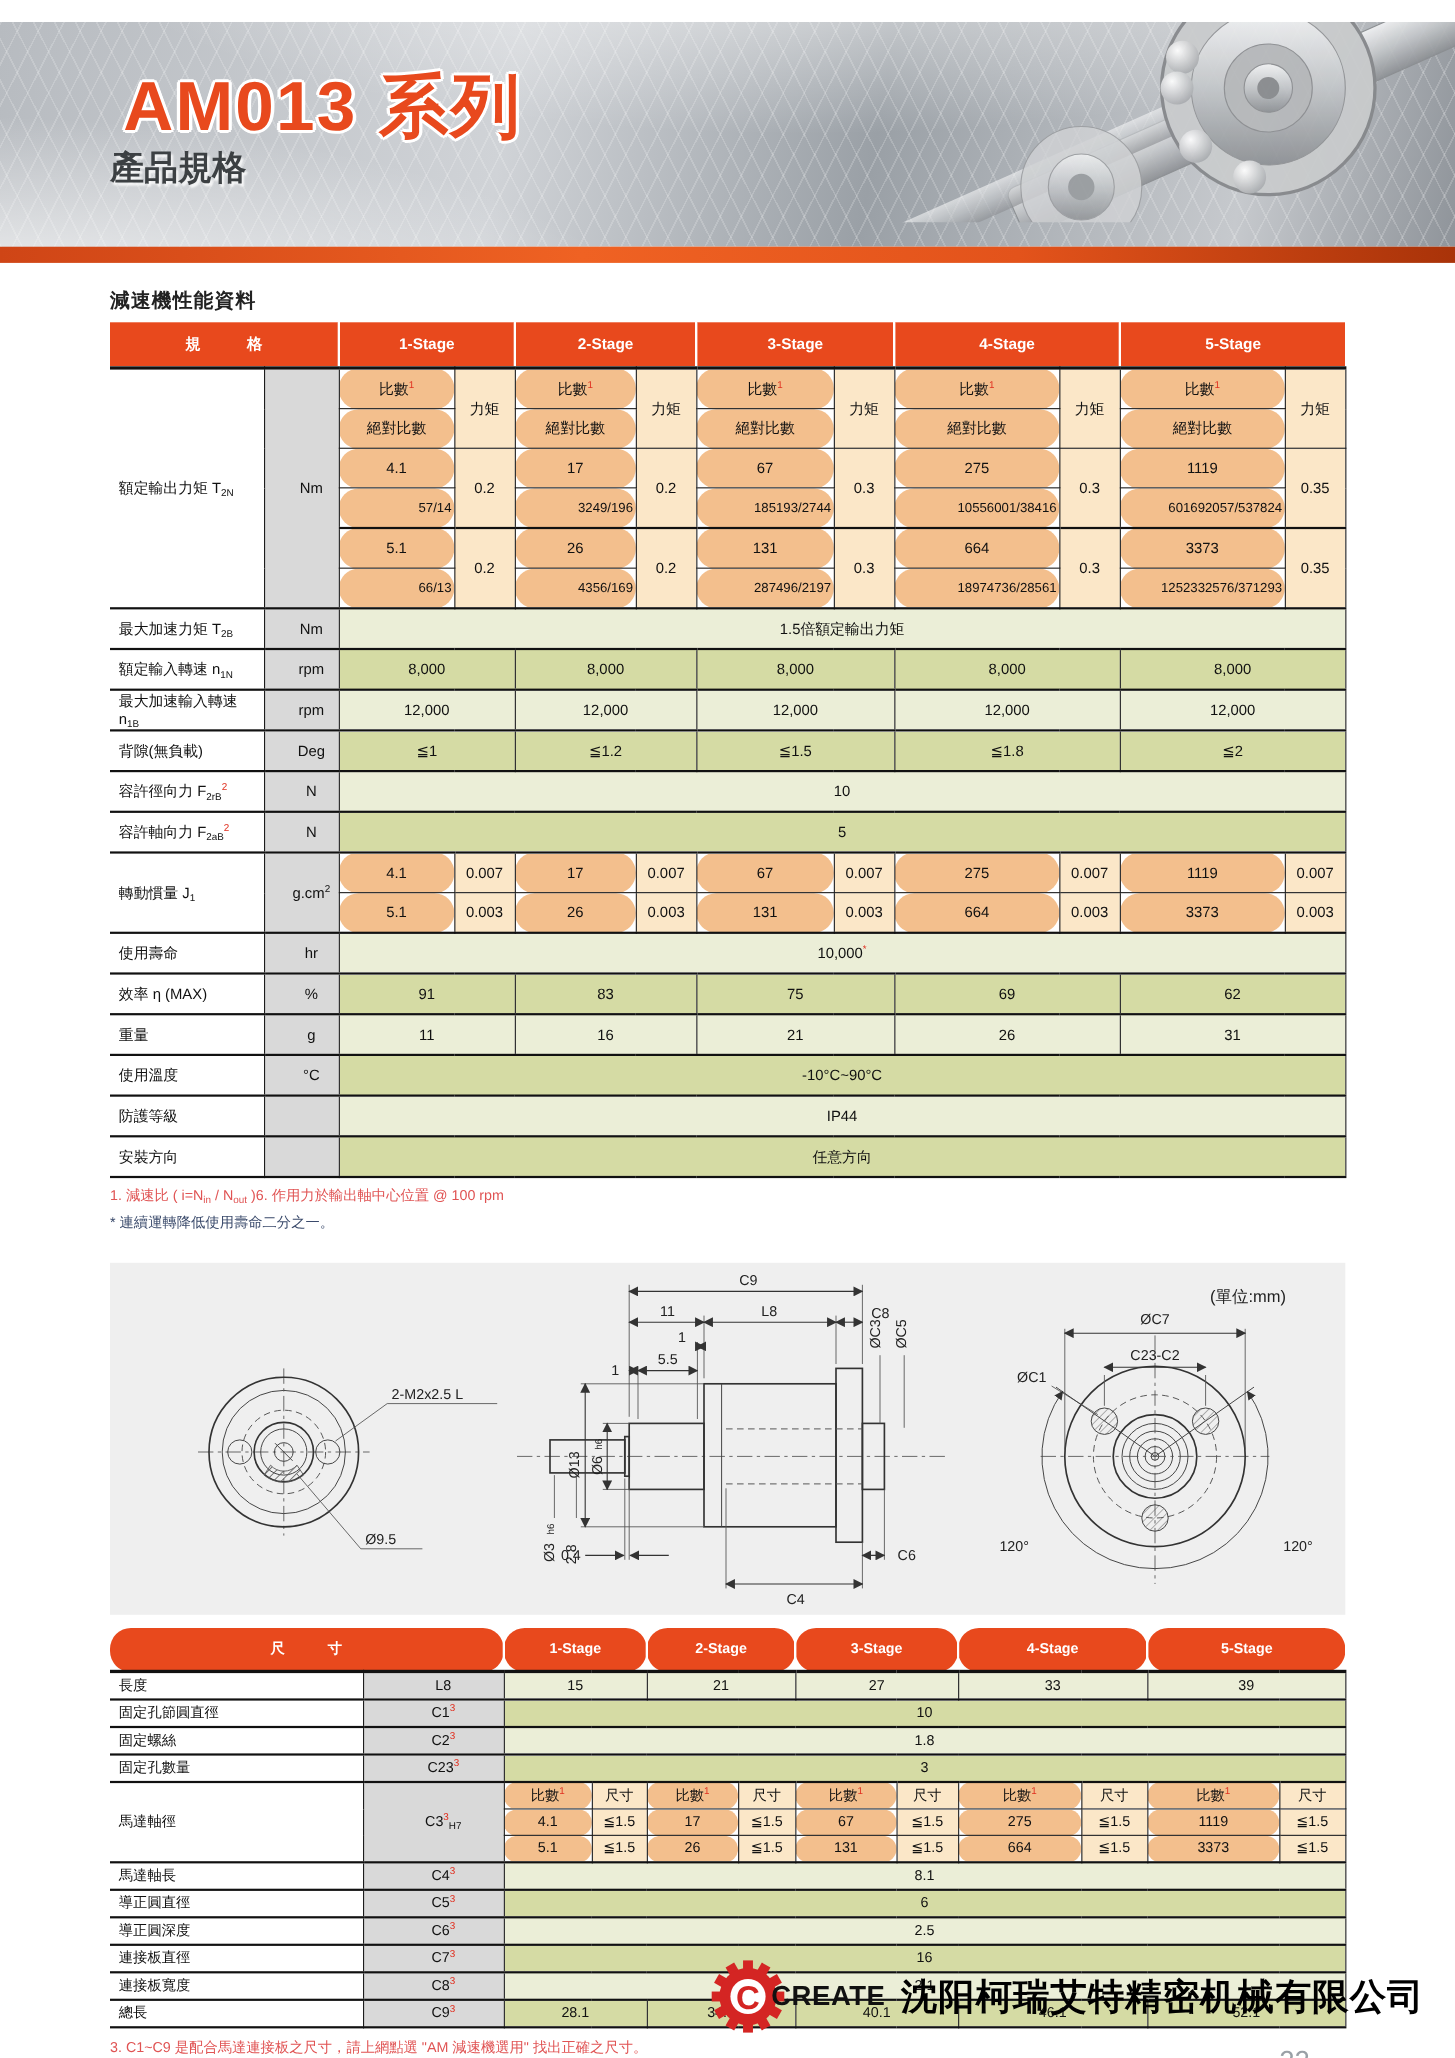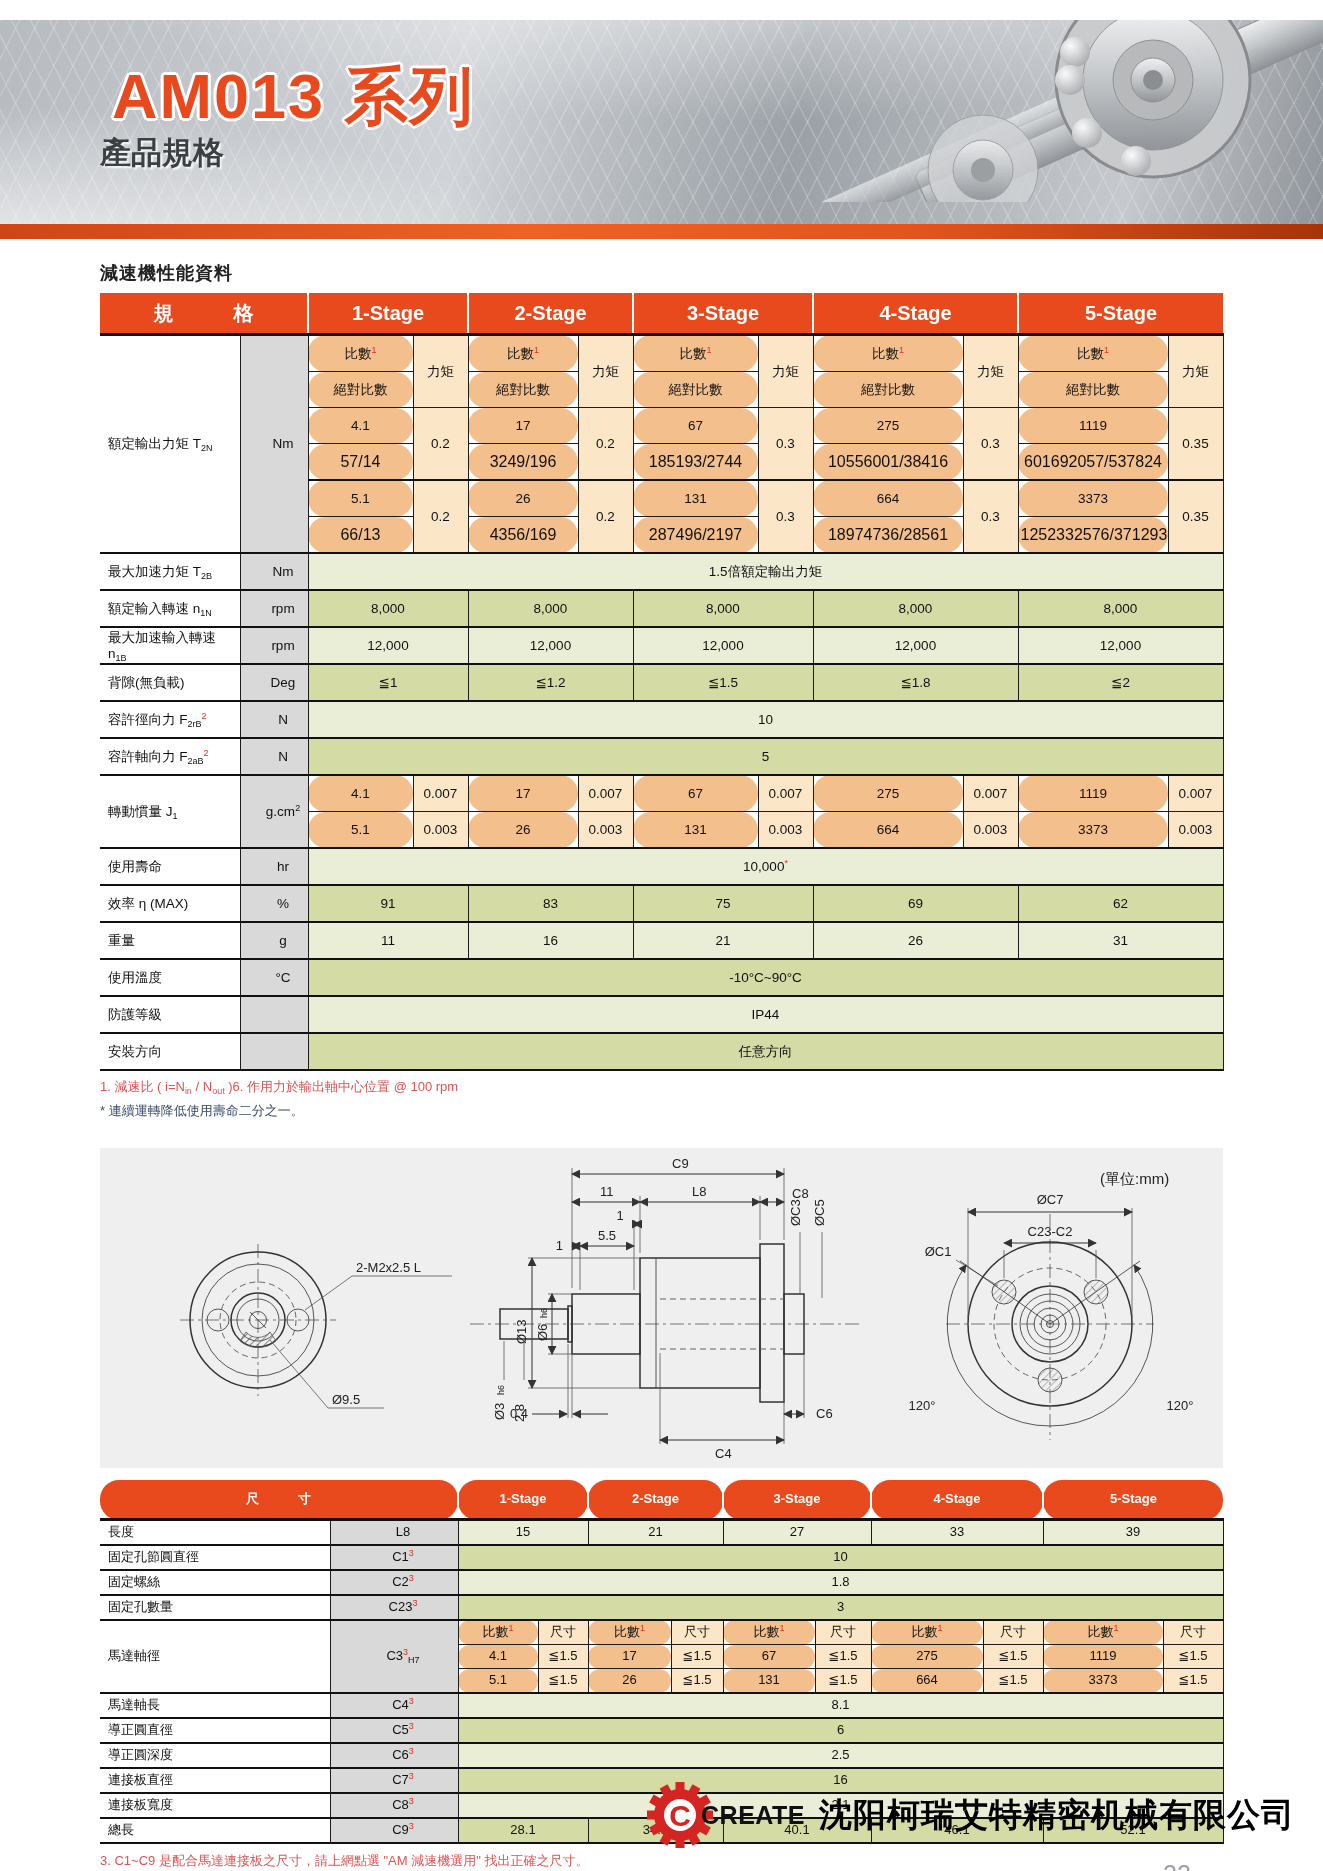--- a/index.html
+++ b/index.html
@@ -18,30 +18,30 @@
     text-shadow:3px 0 0 #fff,-3px 0 0 #fff,0 3px 0 #fff,0 -3px 0 #fff,2px 2px 0 #fff,-2px -2px 0 #fff,2px -2px 0 #fff,-2px 2px 0 #fff;}
   .subtitle{position:absolute;left:100px;top:112px;font-size:31px;font-weight:bold;color:#3c4043;
     text-shadow:2px 2px 2px rgba(255,255,255,.85);}
   .bar{height:15px;background:linear-gradient(90deg,#cf4516,#ef6223 40%,#e3531b 70%,#a93309);}
   
   .content{padding:0 100px;}
   .sec-title{margin:22px 0 8px 0;font-size:18px;font-weight:bold;color:#222;letter-spacing:1px;}
   table{border-collapse:collapse;width:1123px;table-layout:fixed;}
   td{border:1px solid #1c1c1c;font-size:13.5px;text-align:center;vertical-align:middle;
      padding:0 2px;height:35px;line-height:1.12;overflow:hidden;}
-  tr.hd td{background:#E8491D;color:#fff;font-weight:bold;font-size:20px;height:40px;
+  tr.hd td{background:#E8491D;color:#fff;font-weight:bold;font-size:14px;height:40px;
      border:none;border-bottom:3px solid #111;border-left:2px solid #fff;}
   tr.hd td:first-child{border-left:none;}
   td.lbl{text-align:left;padding-left:8px;background:#fff;border-left:none;}
   td.unit{background:#D9D9D9;padding-left:20px;}
   td.t{background:#F3BF8D;border-radius:18px;}
   td.c{background:#FBE7C8;}
   td.gl{background:#EBEED7;}
   td.gd{background:#D5DBA4;}
-  td.sm{font-size:16px;}
+  td.sm{font-size:12px;text-align:right;}
   tr.ts td{border-top:2px solid #111;}
   table{border-bottom:2px solid #111;}
   sup,sub{font-size:9px;line-height:0;}
   sub{vertical-align:-3px;}
   .rs{color:#e03020;}
   #t2 td{height:23px;font-size:13px;}
   #t2 tr.hd td{height:38px;border-radius:19px;}
   .noterow{width:1123px;display:flex;justify-content:flex-start;margin-top:7px;
      font-size:13px;color:#E05353;}
   .starnote{margin-top:6px;font-size:13px;color:#3A4A6B;}

